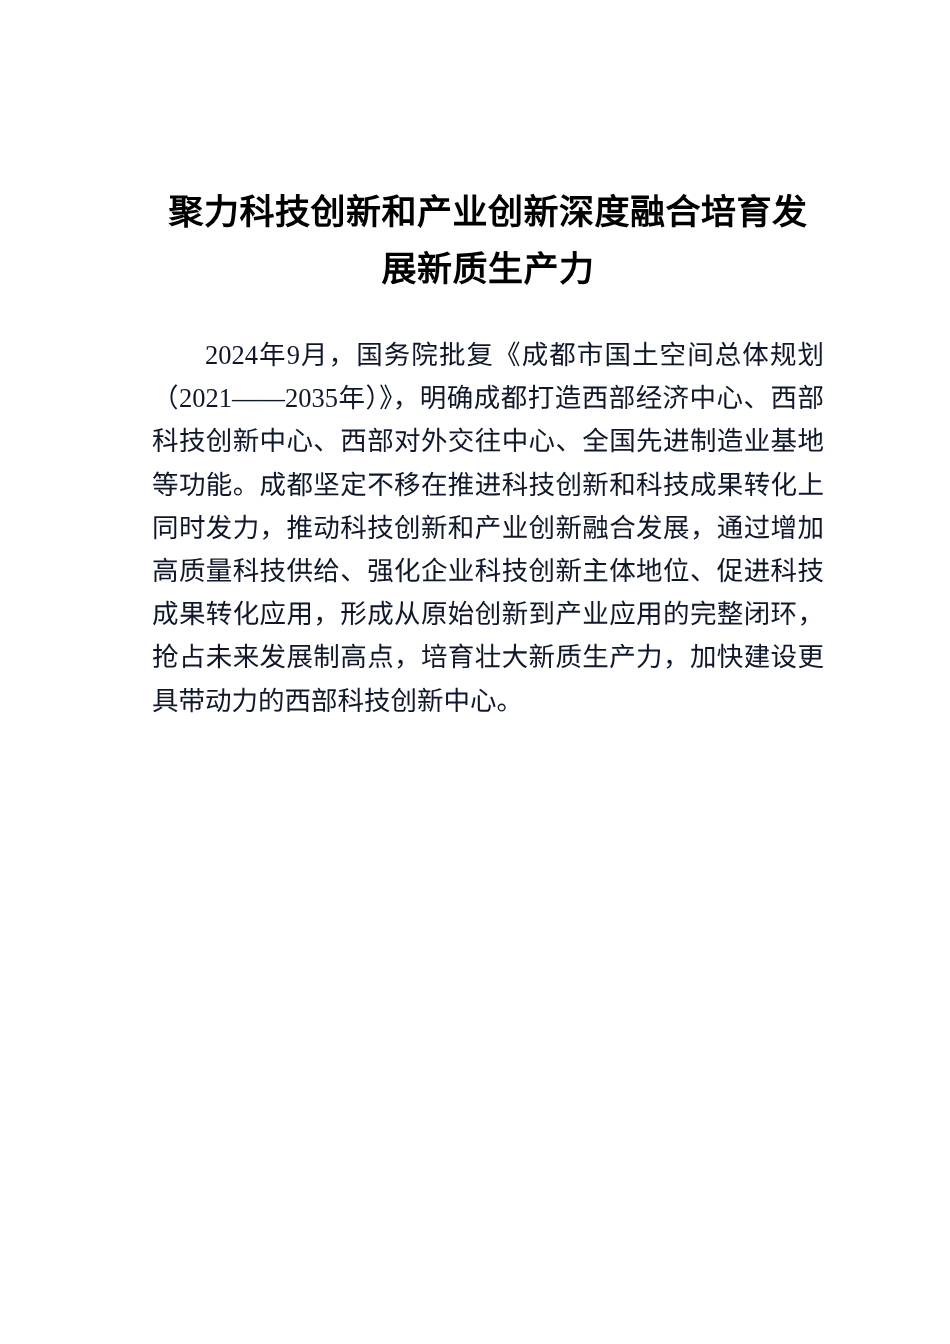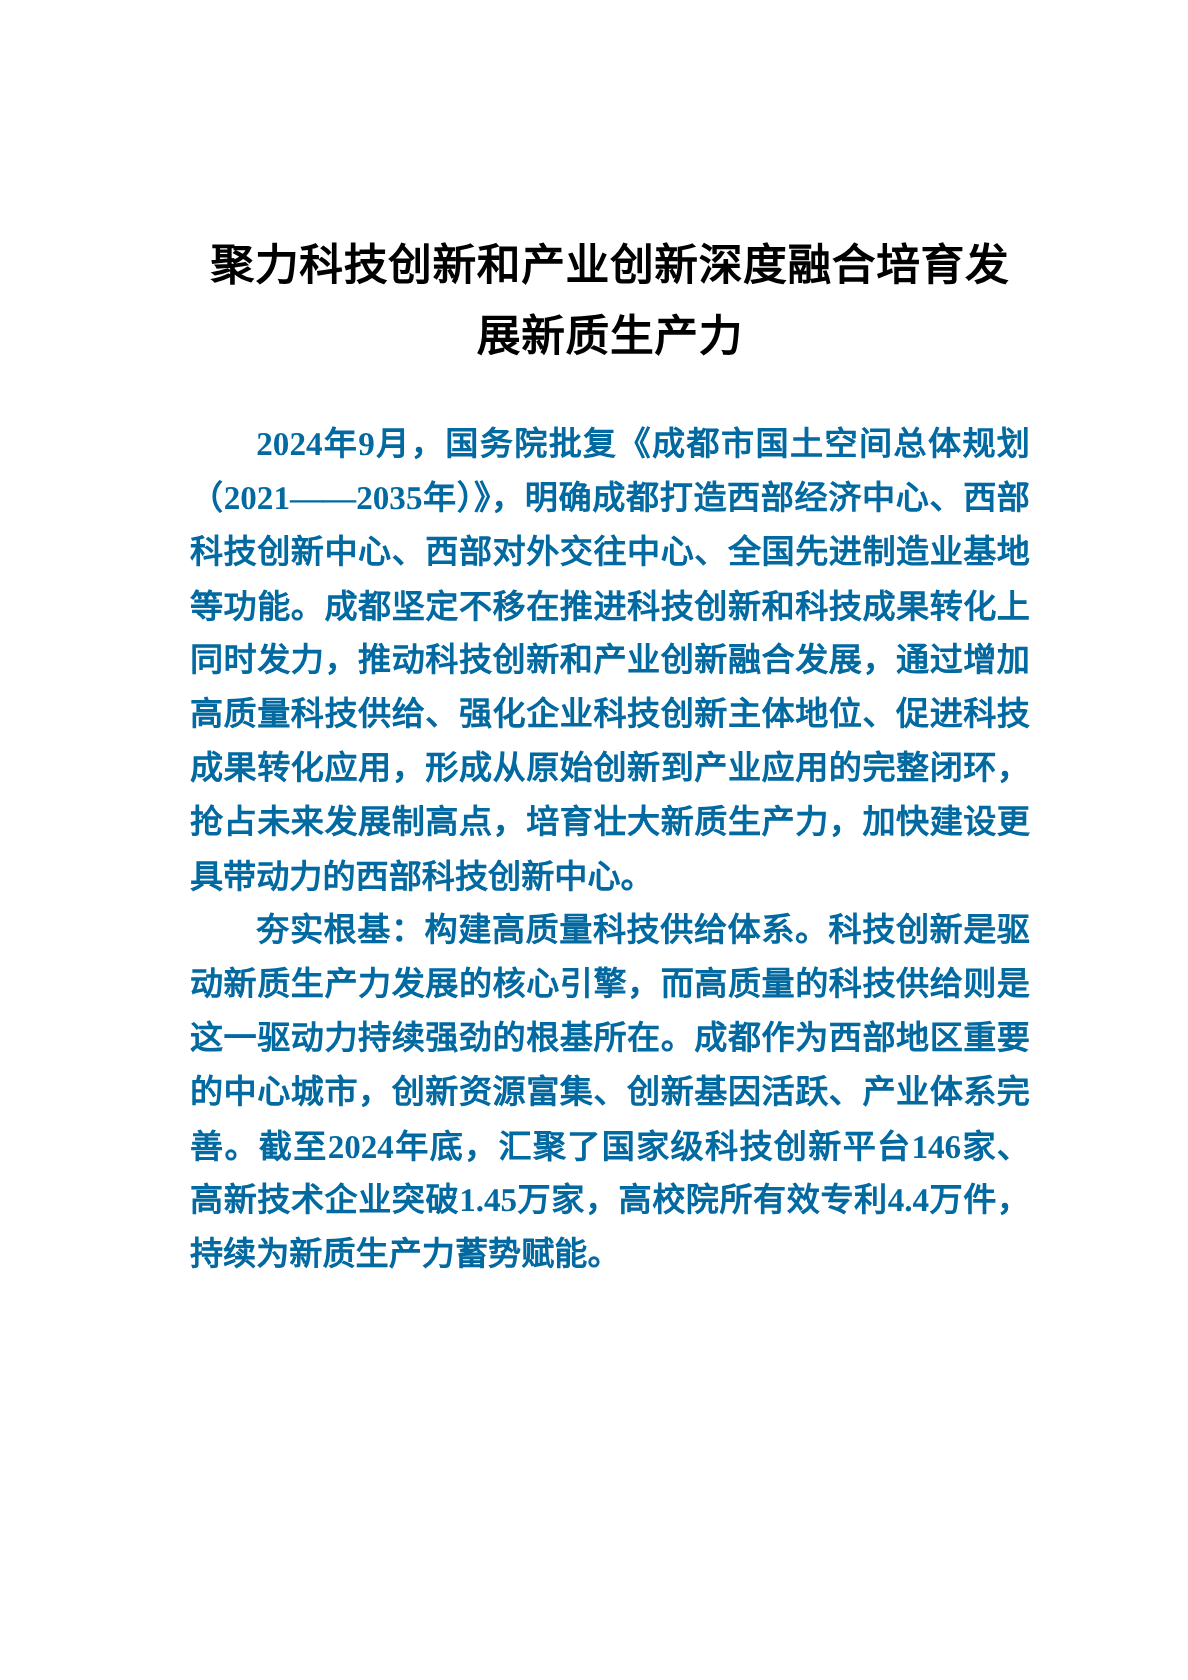--- a/index.html
+++ b/index.html
@@ -43,43 +43,41 @@
   .body-block {
     padding-top: 36px;
   }
 
   p.para {
     margin: 0;
     padding: 0;
     font-family: "Liberation Serif", "DejaVu Serif", serif;
     font-size: 26.5px;
     line-height: 43.2px;
-    color: #0369a1;
+    color: #0f172a;
     text-align: justify;
     text-align-last: left;
     text-justify: inter-character;
     text-indent: 53px;
     word-break: break-all;
-    font-weight: bold;
     -webkit-font-smoothing: antialiased;
   }
 
   p.para + p.para {
     margin-top: 0;
   }
 </style>
 </head>
 <body>
 
 <div class="page">
   <div class="content">
 
     <h1 class="doc-title">
       <span>聚力科技创新和产业创新深度融合培育发</span><span>展新质生产力</span>
     </h1>
 
     <div class="body-block">
       <p class="para">2024年9月，国务院批复《成都市国土空间总体规划（2021——2035年）》，明确成都打造西部经济中心、西部科技创新中心、西部对外交往中心、全国先进制造业基地等功能。成都坚定不移在推进科技创新和科技成果转化上同时发力，推动科技创新和产业创新融合发展，通过增加高质量科技供给、强化企业科技创新主体地位、促进科技成果转化应用，形成从原始创新到产业应用的完整闭环，抢占未来发展制高点，培育壮大新质生产力，加快建设更具带动力的西部科技创新中心。</p>
-      <p class="para">夯实根基：构建高质量科技供给体系。科技创新是驱动新质生产力发展的核心引擎，而高质量的科技供给则是这一驱动力持续强劲的根基所在。成都作为西部地区重要的中心城市，创新资源富集、创新基因活跃、产业体系完善。截至2024年底，汇聚了国家级科技创新平台146家、高新技术企业突破1.45万家，高校院所有效专利4.4万件，持续为新质生产力蓄势赋能。</p>
     </div>
 
   </div>
 </div>
 
 </body></html>

